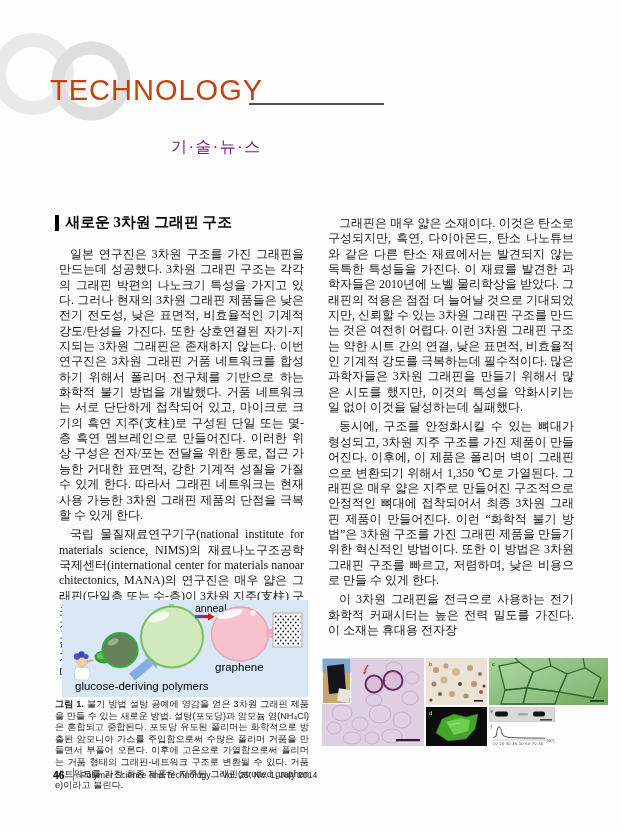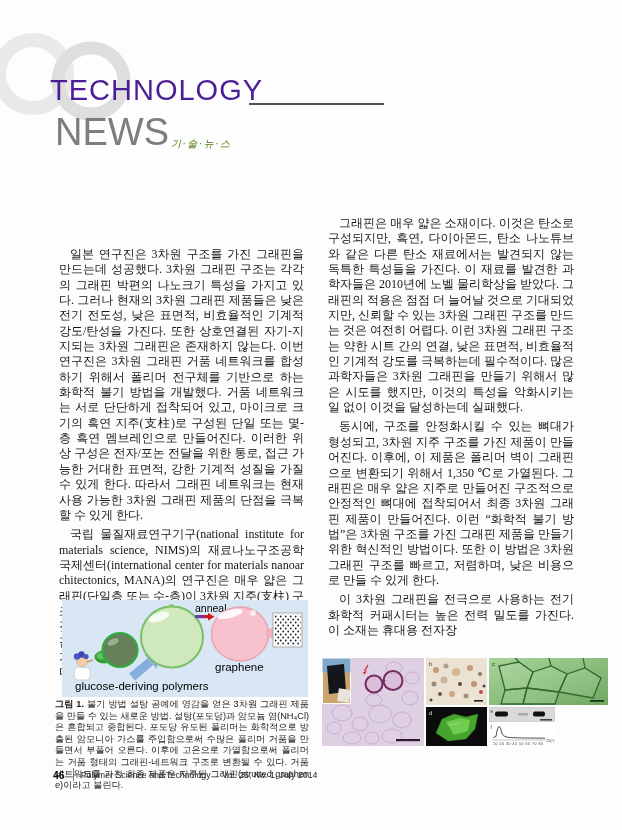--- a/index.html
+++ b/index.html
@@ -7,24 +7,24 @@
     position:relative; width:622px; height:830px;
     background:#fdfdfd; overflow:hidden;
     font-family:"Liberation Serif","DejaVu Serif",serif;
     color:#1b1b1b;
   }
   .abs { position:absolute; }
   .sans { font-family:"Liberation Sans","DejaVu Sans",sans-serif; }
 
   
   .rings { left:0; top:0; }
-  .kicker { left:50px; top:74px; font-size:29px; color:#4c1d95; letter-spacing:1px; font-weight:400; }
+  .kicker { left:50px; top:74px; font-size:29px; color:#c2410c; letter-spacing:1px; font-weight:400; }
   .kicker-rule { left:249px; top:103px; width:135px; height:2px; background:#4f4f4f; }
   .masthead { left:55px; top:111px; font-size:38px; color:#7d7d7d; font-weight:400; }
-  .masthead-ko { left:171px; top:137px; font-size:10px; color:#4d7c0f; letter-spacing:1.5px;font-style:italic; }
+  .masthead-ko { left:171px; top:137px; font-size:16px; color:#701a75; letter-spacing:1.5px; }
 
   
   .article-title { left:55px; top:213px; display:flex; align-items:center; }
   .title-bar { width:3.5px; height:16px; background:#000; margin-right:7px; }
   .title-text { font-size:14.8px; font-weight:700; color:#000; }
 
   
   .col { width:253px; }
   .col-left  { left:55px;  top:243px; }
   .col-right { left:324px; top:212px; width:254px; }
@@ -68,23 +68,26 @@
 
 <div class="page">
 
   <svg class="abs rings" width="150" height="140">
     <circle cx="33" cy="74" r="34" fill="none" stroke="#e9e9e9" stroke-width="14"></circle>
     <circle cx="91" cy="81" r="33" fill="none" stroke="#dedede" stroke-width="13"></circle>
   </svg>
 
   <div class="abs kicker sans">TECHNOLOGY</div>
   <div class="abs kicker-rule"></div>
-  <div class="abs masthead sans">NEWS</div>
   <div class="abs masthead-ko sans">기·술·뉴·스</div>
 
+  <div class="abs article-title">
+    <div class="title-bar"></div>
+    <div class="title-text">새로운 3차원 그래핀 구조</div>
+  </div>
 
   <div class="abs col col-left">
     <p>일본 연구진은 3차원 구조를 가진 그래핀을 만드는데 성공했다. 3차원 그래핀 구조는 각각의 그래핀 박편의 나노크기 특성을 가지고 있다. 그러나 현재의 3차원 그래핀 제품들은 낮은 전기 전도성, 낮은 표면적, 비효율적인 기계적 강도/탄성을 가진다. 또한 상호연결된 자기-지지되는 3차원 그래핀은 존재하지 않는다. 이번 연구진은 3차원 그래핀 거품 네트워크를 합성하기 위해서 폴리머 전구체를 기반으로 하는 화학적 불기 방법을 개발했다. 거품 네트워크는 서로 단단하게 접착되어 있고, 마이크로 크기의 흑연 지주(支柱)로 구성된 단일 또는 몇-층 흑연 멤브레인으로 만들어진다. 이러한 위상 구성은 전자/포논 전달을 위한 통로, 접근 가능한 거대한 표면적, 강한 기계적 성질을 가질 수 있게 한다. 따라서 그래핀 네트워크는 현재 사용 가능한 3차원 그래핀 제품의 단점을 극복할 수 있게 한다.</p>
     <p>국립 물질재료연구기구(national institute for materials science, NIMS)의 재료나노구조공학 국제센터(international center for materials nanoarchitectonics, MANA)의 연구진은 매우 얇은 그래핀(단일층 또는 수-층)이 3차원 지주(支柱) 구조와 접착시키는데 세계 최초로 성공했다. 이것은 불기 방법 설탕 공예(blown sugar art)에 영감을 얻은 새롭고 독특한 방법이고, “화학적 불기 방법(chemical blowing method)”이라고 불린다.</p>
   </div>
 
   <div class="abs col col-right">
     <p>그래핀은 매우 얇은 소재이다. 이것은 탄소로 구성되지만, 흑연, 다이아몬드, 탄소 나노튜브와 같은 다른 탄소 재료에서는 발견되지 않는 독특한 특성들을 가진다. 이 재료를 발견한 과학자들은 2010년에 노벨 물리학상을 받았다. 그래핀의 적용은 점점 더 늘어날 것으로 기대되었지만, 신뢰할 수 있는 3차원 그래핀 구조를 만드는 것은 여전히 어렵다. 이런 3차원 그래핀 구조는 약한 시트 간의 연결, 낮은 표면적, 비효율적인 기계적 강도를 극복하는데 필수적이다. 많은 과학자들은 3차원 그래핀을 만들기 위해서 많은 시도를 했지만, 이것의 특성을 악화시키는 일 없이 이것을 달성하는데 실패했다.</p>
     <p>동시에, 구조를 안정화시킬 수 있는 뼈대가 형성되고, 3차원 지주 구조를 가진 제품이 만들어진다. 이후에, 이 제품은 폴리머 벽이 그래핀으로 변환되기 위해서 1,350 ℃로 가열된다. 그래핀은 매우 얇은 지주로 만들어진 구조적으로 안정적인 뼈대에 접착되어서 최종 3차원 그래핀 제품이 만들어진다. 이런 “화학적 불기 방법”은 3차원 구조를 가진 그래핀 제품을 만들기 위한 혁신적인 방법이다. 또한 이 방법은 3차원 그래핀 구조를 빠르고, 저렴하며, 낮은 비용으로 만들 수 있게 한다.</p>
     <p>이 3차원 그래핀을 전극으로 사용하는 전기화학적 커패시터는 높은 전력 밀도를 가진다. 이 소재는 휴대용 전자장</p>

